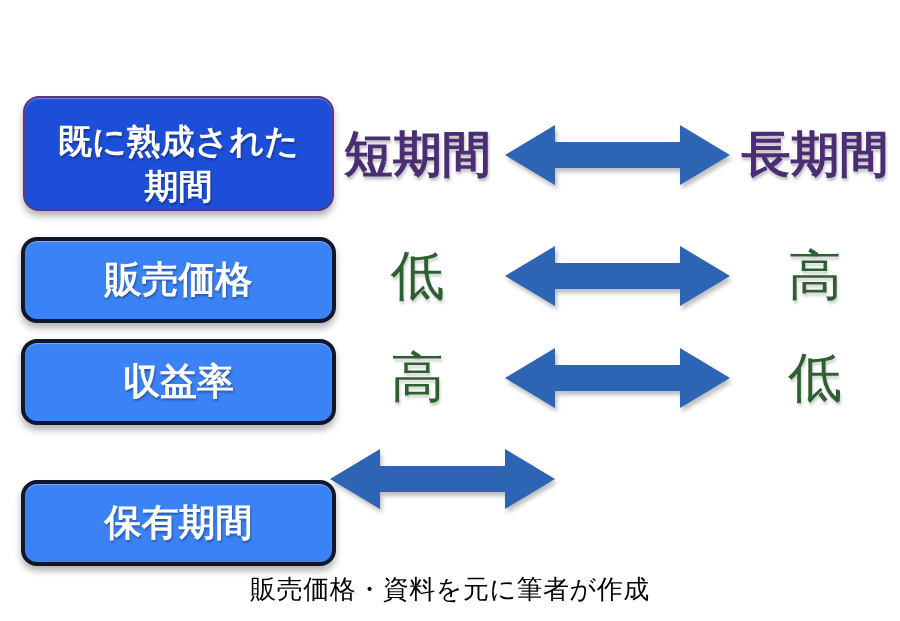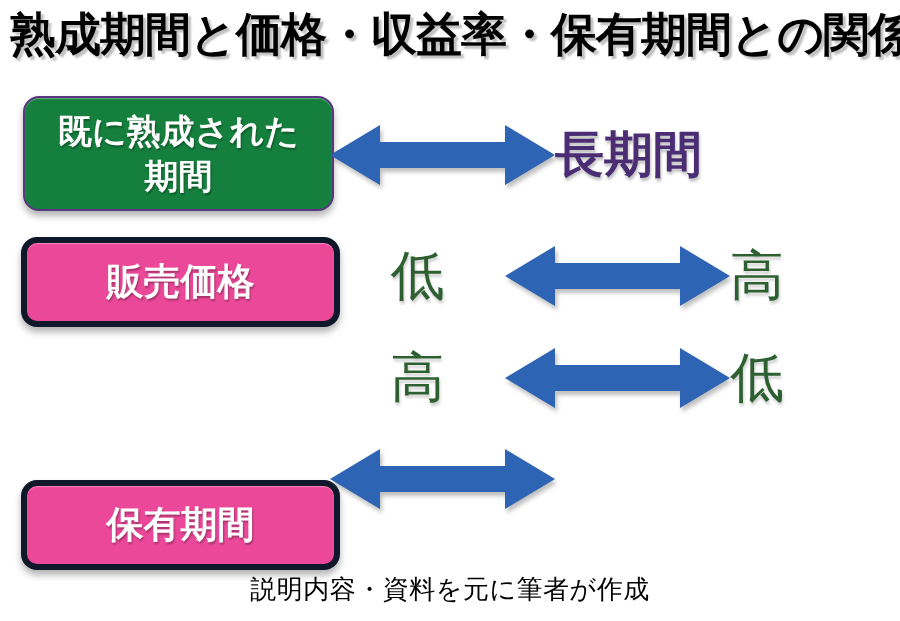--- a/index.html
+++ b/index.html
@@ -18,43 +18,43 @@
   .box {
     position:absolute; left:21px; width:307px;
     border-radius:16px;
     display:flex; align-items:center; justify-content:center;
     color:#ffffff; font-weight:bold; text-align:center;
     box-shadow:0 5px 7px rgba(0,0,0,0.30), inset 0 1px 1px rgba(255,255,255,0.35);
   }
   .box-label { white-space:pre-line; text-shadow:1px 2px 2px rgba(0,0,0,0.30); }
   .box-purple {
     left:23px; top:96px; height:111px;
-    background:#15803d; border:2px solid #5B3580;
-    font-size:34px; line-height:1.32;
+    background:#1d4ed8; border:2px solid #5B3580;
+    font-size:34px; line-height:1.32;align-items:flex-end;
   }
   .box-green {
     height:78px;
-    background:#ec4899; border:6px solid #0f172a;
+    background:#3b82f6; border:4px solid #0f172a;
     font-size:37px;
   }
   .box-price   { top:237px; }
   .box-yield   { top:339px; }
   .box-holding { top:440px;margin-top:40px; }
   
   .strip {
     position:absolute; left:330px; width:570px;
     display:flex; align-items:center;
   }
   .strip-1 { top:96px;  height:118px; }
   .strip-2 { top:226px; height:100px; }
   .strip-3 { top:328px; height:100px; }
   .strip-4 { top:429px; height:100px; }
   .cell-left  { width:175px; text-align:center; }
   .cell-arrow { width:225px; display:flex; align-items:center; justify-content:center; }
-  .cell-right { flex:1; text-align:left; }
+  .cell-right { flex:1; text-align:center; }
   .lbl-purple {
     font-size:49px; font-weight:900; color:#4B2D74;
     text-shadow:1px 3px 3px rgba(0,0,0,0.25);
     white-space:nowrap;
   }
   .lbl-green {
     font-size:54px; font-weight:500; color:#2E5F31;
     text-shadow:1px 3px 3px rgba(0,0,0,0.20);
     white-space:nowrap; padding-top:6px;
   }
@@ -64,27 +64,29 @@
     position:absolute; top:572px; left:0; width:100%;
     text-align:center; font-size:26px; color:#000000;
     letter-spacing:0.5px;
   }
 </style>
 </head>
 <body>
 
 <div class="stage">
 
-  <div class="title">熟成期間と価格・収益率・保有期間との関係</div>
 
   <div class="box box-purple">
     <span class="box-label">既に熟成された
 期間</span>
   </div>
   <div class="strip strip-1">
+    <div class="cell-left">
+      <span class="lbl-purple">短期間</span>
+    </div>
     <div class="cell-arrow">
       <svg class="arrow" width="225" height="64" viewBox="0 0 225 64">
         <polygon points="0,32 50,2 50,19 175,19 175,2 225,32 175,62 175,45 50,45 50,62"></polygon>
       </svg>
     </div>
     <div class="cell-right">
       <span class="lbl-purple">長期間</span>
     </div>
   </div>
 
@@ -98,20 +100,23 @@
     <div class="cell-arrow">
       <svg class="arrow" width="225" height="64" viewBox="0 0 225 64">
         <polygon points="0,32 50,2 50,19 175,19 175,2 225,32 175,62 175,45 50,45 50,62"></polygon>
       </svg>
     </div>
     <div class="cell-right">
       <span class="lbl-green">高</span>
     </div>
   </div>
 
+  <div class="box box-green box-yield">
+    <span class="box-label">収益率</span>
+  </div>
   <div class="strip strip-3">
     <div class="cell-left">
       <span class="lbl-green">高</span>
     </div>
     <div class="cell-arrow">
       <svg class="arrow" width="225" height="64" viewBox="0 0 225 64">
         <polygon points="0,32 50,2 50,19 175,19 175,2 225,32 175,62 175,45 50,45 50,62"></polygon>
       </svg>
     </div>
     <div class="cell-right">
@@ -123,15 +128,15 @@
     <span class="box-label">保有期間</span>
   </div>
   <div class="strip strip-4">
     <div class="cell-arrow">
       <svg class="arrow" width="225" height="64" viewBox="0 0 225 64">
         <polygon points="0,32 50,2 50,19 175,19 175,2 225,32 175,62 175,45 50,45 50,62"></polygon>
       </svg>
     </div>
   </div>
 
-  <div class="caption">説明内容・資料を元に筆者が作成</div>
+  <div class="caption">販売価格・資料を元に筆者が作成</div>
 
 </div>
 
 </body></html>

